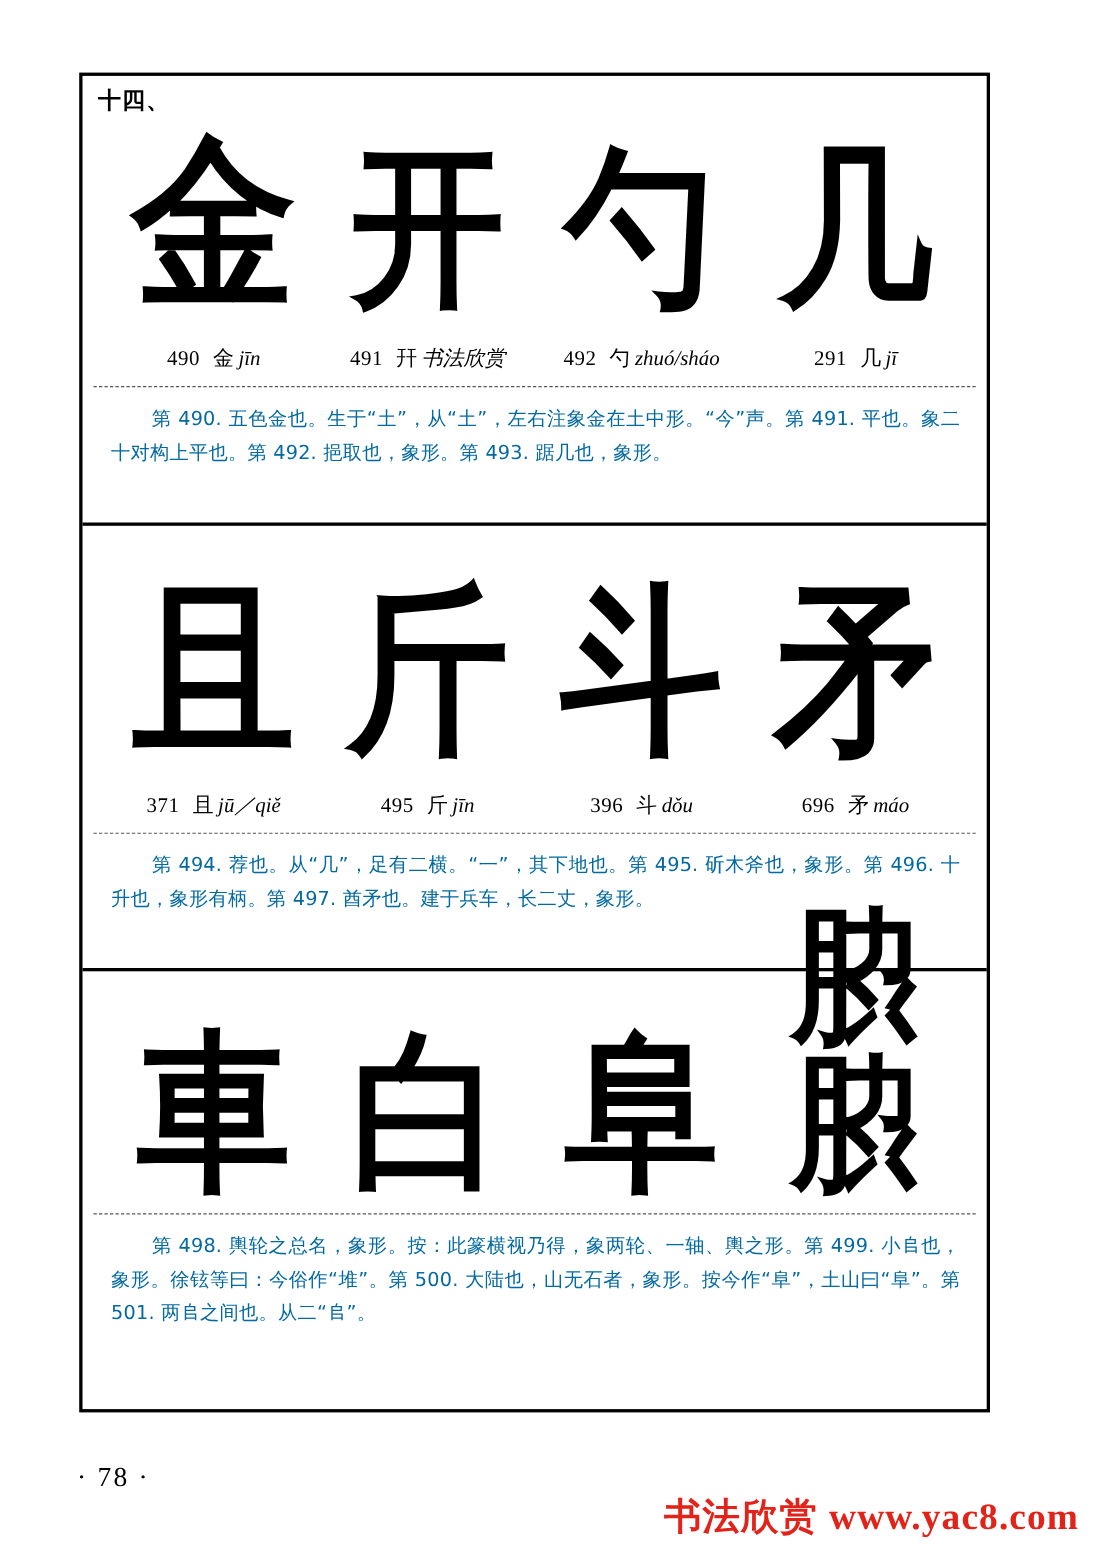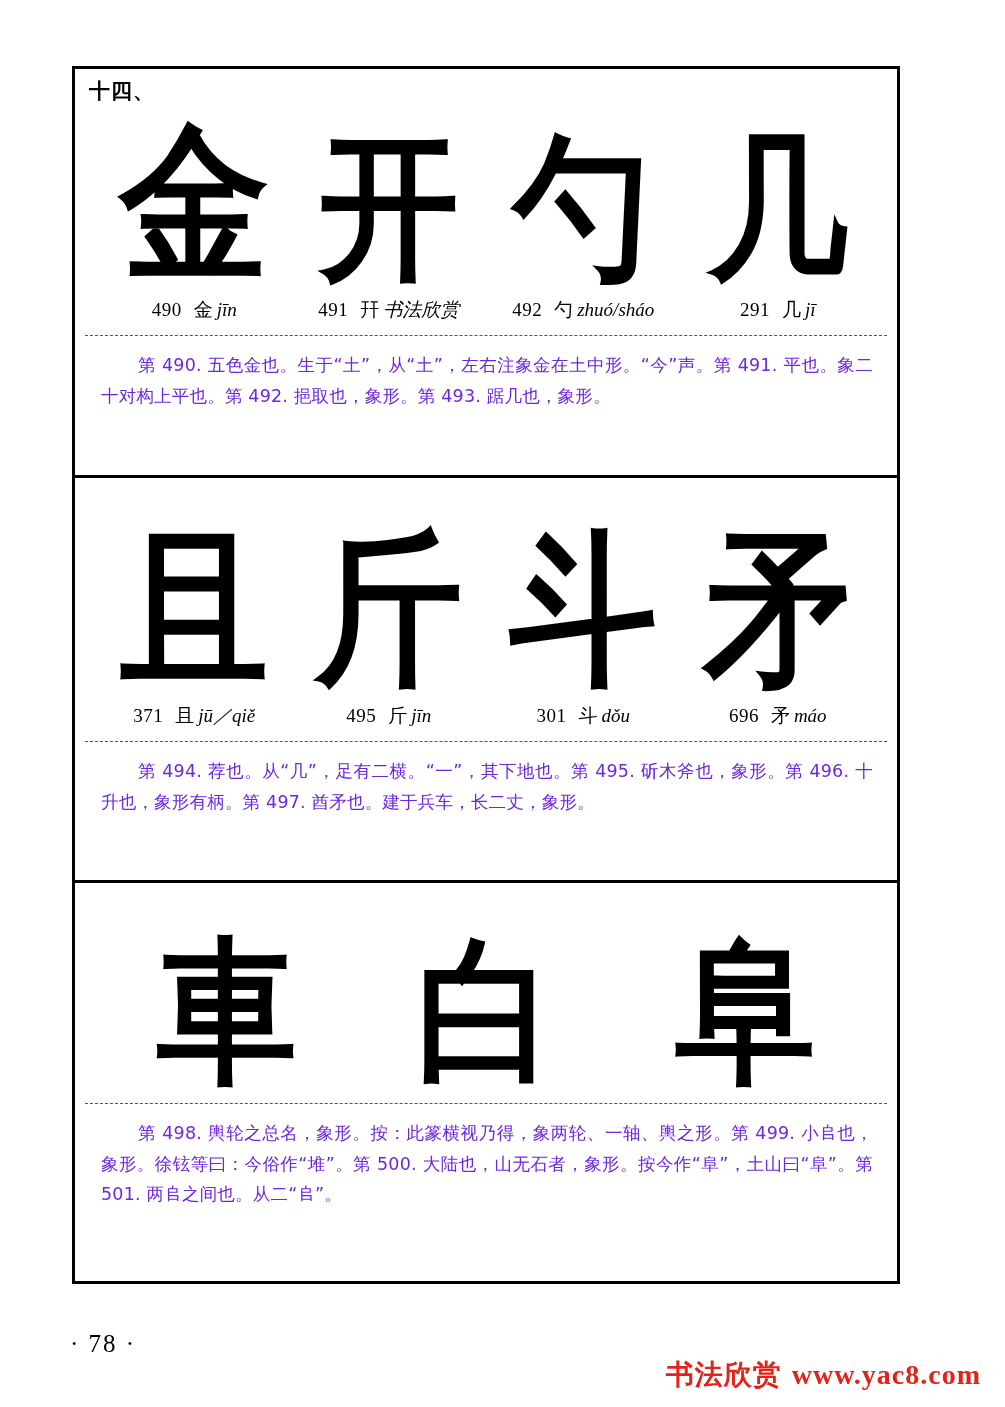--- a/index.html
+++ b/index.html
@@ -69,21 +69,21 @@
     line-height: 1;
     text-align: center;
     transform: scaleY(1.12);
     transform-origin: bottom center;
   }
   .caption-row {
     display: flex;
     justify-content: space-around;
     padding: 0 22px;
     box-sizing: border-box;
-    margin-top: 10px;
+    margin-top: 26px;
   }
   .caption-cell {
     flex: 1 1 0;
     text-align: center;
     font-size: 19px;
     color: #000;
     white-space: nowrap;
   }
   .cap-num {
     font-family: "Liberation Serif", serif;
@@ -101,21 +101,21 @@
     margin-left: 4px;
   }
   .divider {
     border-top: 1.5px dashed #555;
     margin: 12px 10px 0 10px;
   }
   .note {
     font-family: "DejaVu Sans", sans-serif;
     font-size: 17.5px;
     line-height: 1.75;
-    color: #6d28d9;
+    color: #0369a1;
     padding: 14px 24px 10px 26px;
     text-align: justify;
     letter-spacing: 0.2px;
   }
   .note .indent {
     display: inline-block;
     width: 2.1em;
   }
   .page-number {
     position: absolute;
@@ -124,21 +124,21 @@
     font-family: "Liberation Serif", serif;
     font-size: 25px;
     letter-spacing: 2px;
     color: #000;
   }
   .watermark {
     position: absolute;
     right: 24px;
     top: 1356px;
     font-family: "DejaVu Sans", sans-serif;
-    font-size: 28px;
+    font-size: 34px;
     font-weight: 700;
     color: #e2231a;
     letter-spacing: 1px;
     white-space: nowrap;
   }
   .watermark .wm-url {
     font-family: "Liberation Serif", serif;
     margin-left: 10px;
   }
 </style>
@@ -200,41 +200,44 @@
         </div>
       </div>
       <div class="caption-row">
         <div class="caption-cell">
           <span class="cap-num">371</span><span class="cap-char">且</span><span class="cap-pin">jū／qiě</span>
         </div>
         <div class="caption-cell">
           <span class="cap-num">495</span><span class="cap-char">斤</span><span class="cap-pin">jīn</span>
         </div>
         <div class="caption-cell">
-          <span class="cap-num">301</span><span class="cap-char">斗</span><span class="cap-pin">dǒu</span>
+          <span class="cap-num">396</span><span class="cap-char">斗</span><span class="cap-pin">dǒu</span>
         </div>
         <div class="caption-cell">
           <span class="cap-num">696</span><span class="cap-char">矛</span><span class="cap-pin">máo</span>
         </div>
       </div>
       <div class="divider"></div>
       <div class="note"><span class="indent"></span><span>第 494. 荐也。从“几”，足有二横。“一”，其下地也。第 495. 斫木斧也，象形。第 496. 十升也，象形有柄。第 497. 酋矛也。建于兵车，长二丈，象形。</span></div>
     </div>
 
     <div class="block" style="height:401px;">
       <div class="glyph-row" style="height:208px; padding-top:34px;">
         <div class="glyph-cell">
           <div class="glyph" style="font-size:140px;">車</div>
         </div>
         <div class="glyph-cell">
           <div class="glyph" style="font-size:140px;">白</div>
         </div>
         <div class="glyph-cell">
           <div class="glyph" style="font-size:140px;">阜</div>
         </div>
+        <div class="glyph-cell">
+          <div class="glyph" style="font-size:120px;">䏮䏮</div>
+        </div>
       </div>
       <div class="divider"></div>
       <div class="note"><span class="indent"></span><span>第 498. 輿轮之总名，象形。按：此篆横视乃得，象两轮、一轴、輿之形。第 499. 小𠂤也，象形。徐铉等曰：今俗作“堆”。第 500. 大陆也，山无石者，象形。按今作“阜”，土山曰“阜”。第 501. 两𠂤之间也。从二“𠂤”。</span></div>
     </div>
 
   </div>
 
   <div class="page-number">· 78 ·</div>
 
   <div class="watermark">

